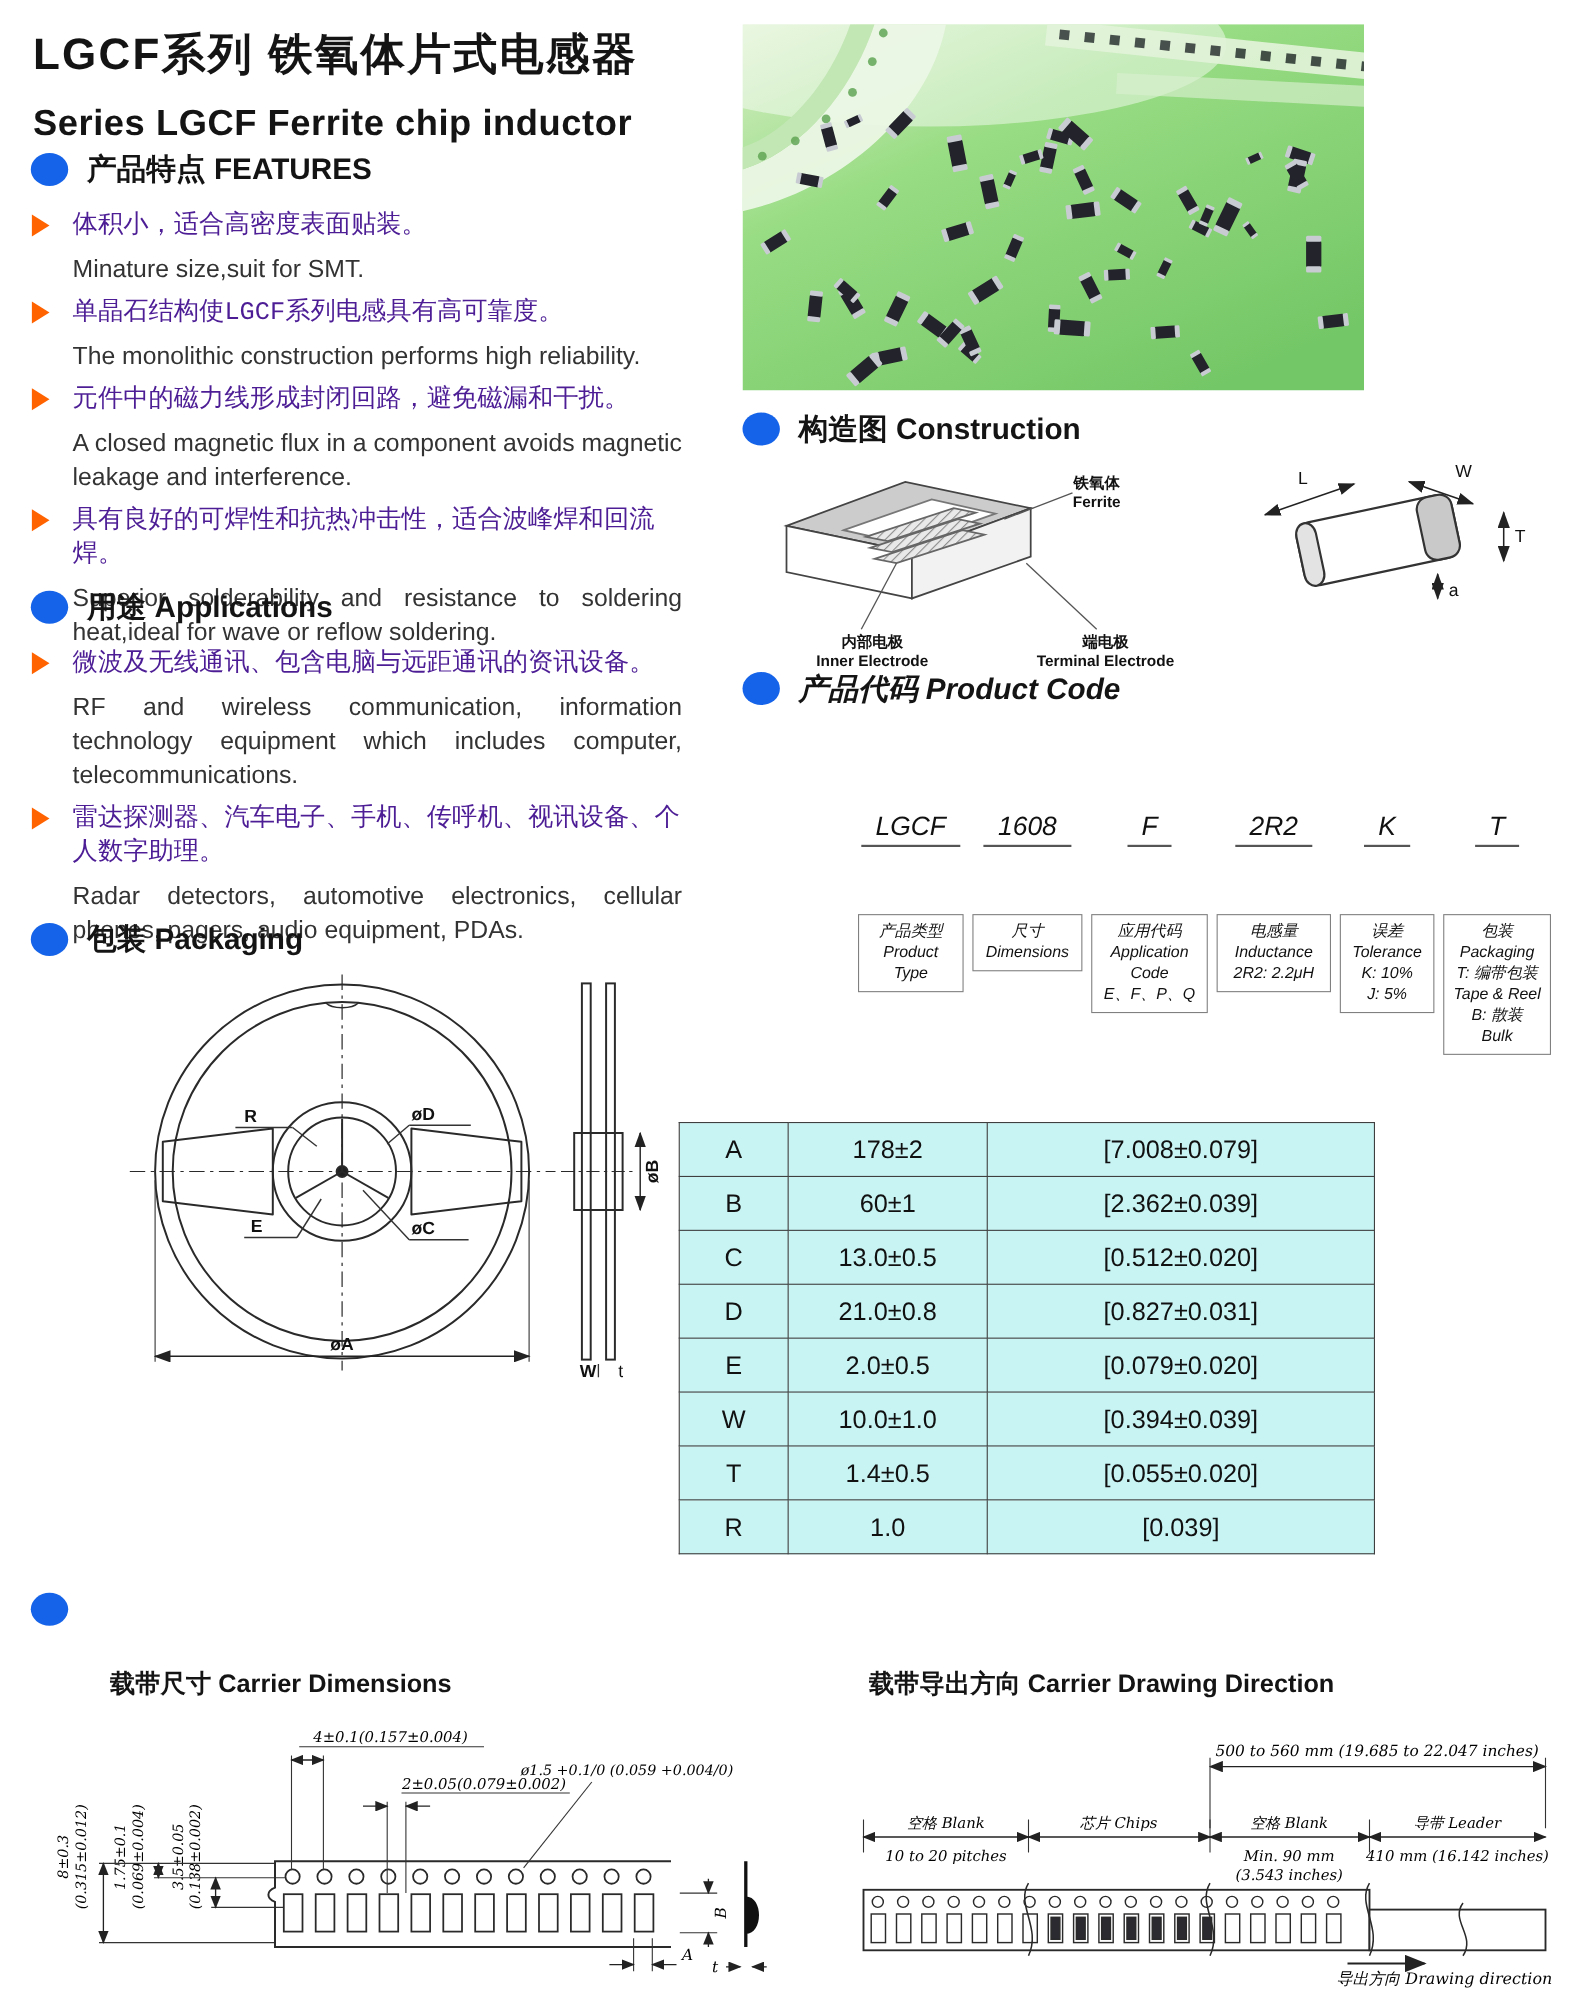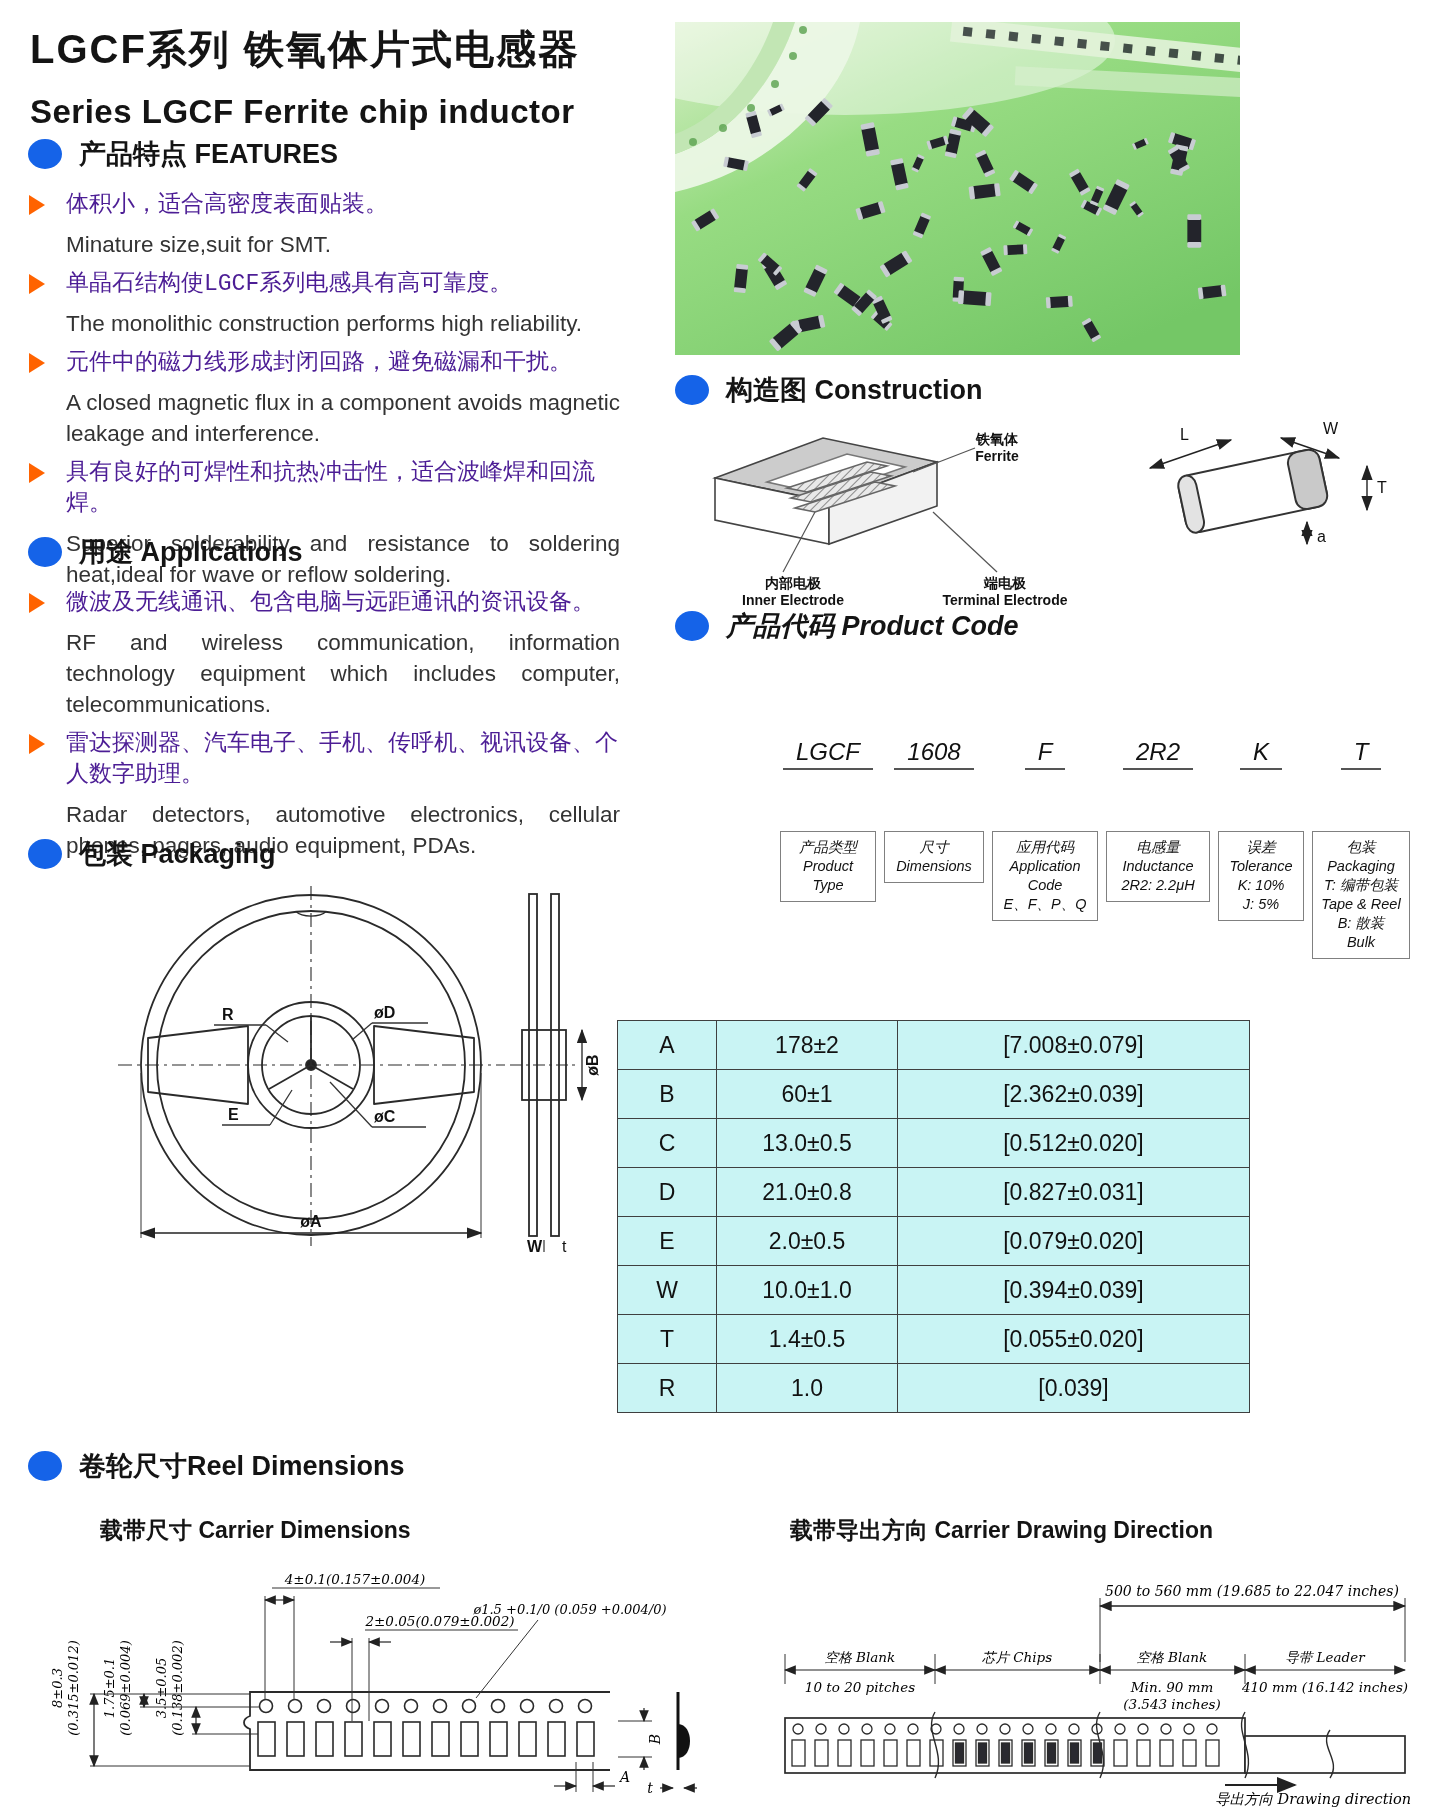--- a/index.html
+++ b/index.html
@@ -606,21 +606,20 @@
         <td>1.0</td>
         <td>[0.039]</td>
       </tr>
     </tbody>
   </table>
 </div>
 
 <div class="abs" style="left:28px;top:1448px;">
   <div class="sec-head">
     <span class="dot"></span>
-    <span>卷轮尺寸Reel Dimensions</span>
   </div>
 </div>
 
 <div class="abs subhead" style="left:100px;top:1515px;">载带尺寸 Carrier Dimensions</div>
 <div class="abs subhead" style="left:790px;top:1515px;">载带导出方向 Carrier Drawing Direction</div>
 
 <div class="abs" style="left:10px;top:1566px;">
   <svg width="700" height="242" viewBox="0 0 700 242">
     <defs>
       <marker id="arrT" markerWidth="10" markerHeight="8" refX="9" refY="4" orient="auto-start-reverse">

